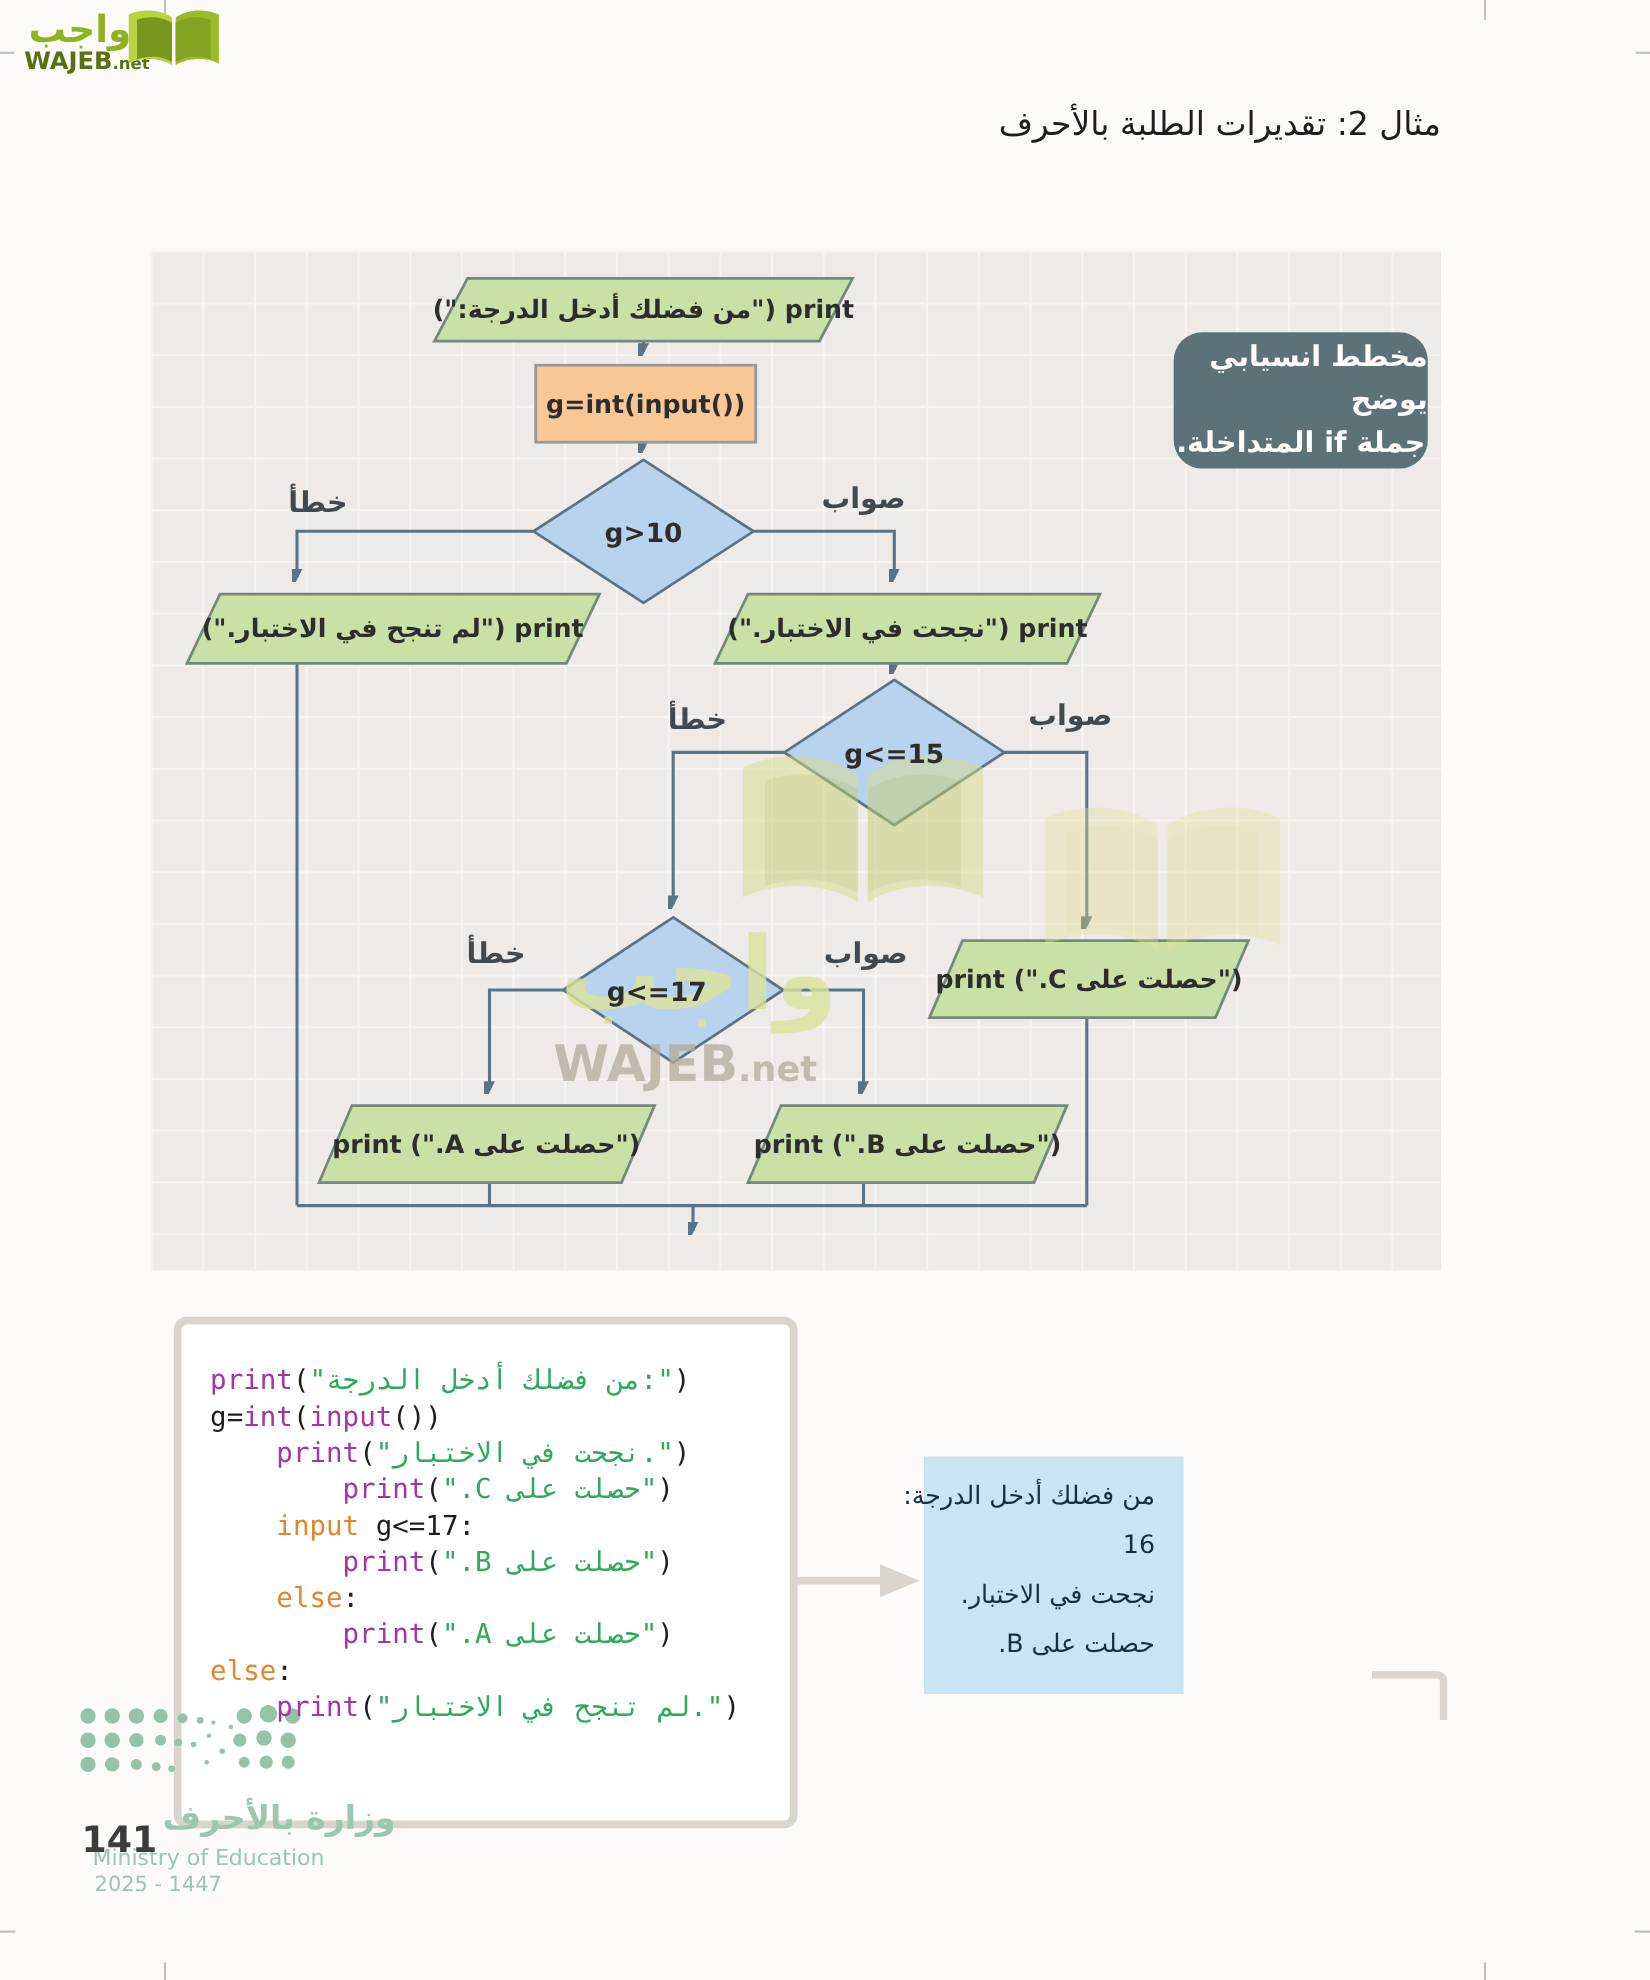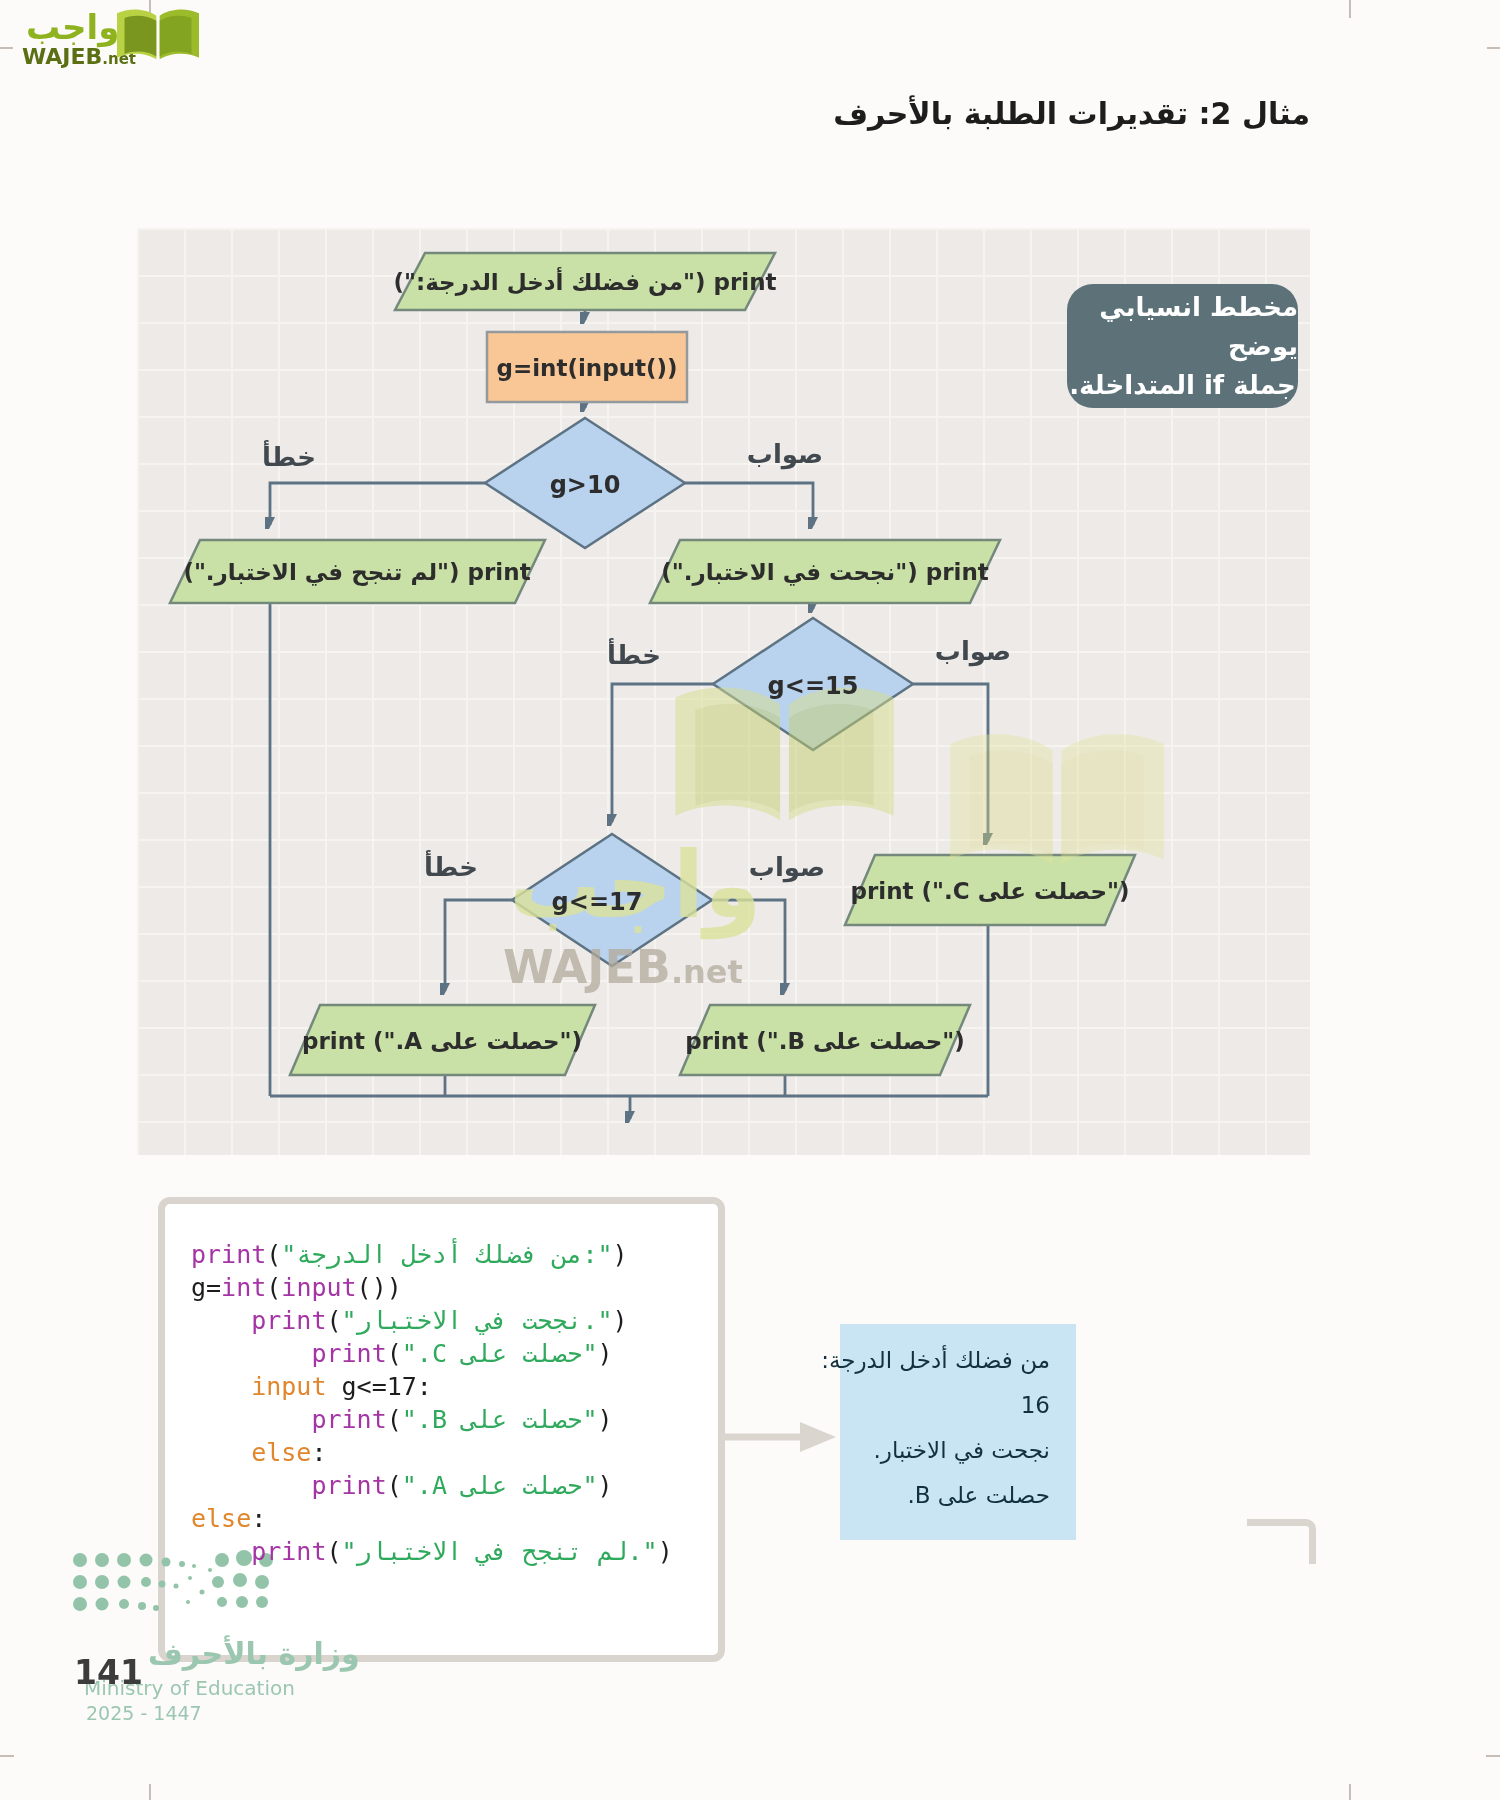--- a/index.html
+++ b/index.html
@@ -10,42 +10,42 @@
   .crop{position:absolute;background:#c6beb6;}
 
   
   #brand{position:absolute;left:12px;top:4px;width:200px;height:72px;}
   .wj-ar{position:absolute;left:14px;top:6px;font-size:34px;font-weight:bold;color:#8fb21f;line-height:1;}
   .wj-en{position:absolute;left:10px;top:42px;font-size:22px;font-weight:bold;color:#5a7013;line-height:1;}
   .wj-en .tld{font-size:15px;font-weight:bold;}
   .wj-book{position:absolute;left:100px;top:2px;}
 
   
-  #title{position:absolute;right:190px;top:96px;font-size:30px;font-weight:bold;color:#1d1d1d;direction:rtl;}
+  #title{position:absolute;right:190px;top:96px;font-size:30px;font-weight:normal;color:#1d1d1d;direction:rtl;}
   #intro{position:absolute;right:190px;top:149px;width:1162px;font-size:25px;line-height:39px;
          color:#161616;direction:rtl;text-align:right;}
 
   
   #panel{position:absolute;left:137px;top:228px;width:1173px;height:927px;background:#edeae8;
          background-image:linear-gradient(to right,#f6f4f1 2px,transparent 2px),
                           linear-gradient(to bottom,#f6f4f1 2px,transparent 2px);
          background-size:47px 47px;}
   #flow{position:absolute;left:0;top:0;z-index:1;}
   .sh-green{fill:#c9e1a6;stroke:#74887b;stroke-width:2.5;}
   .sh-orange{fill:#f9c795;stroke:#94999d;stroke-width:2.5;}
   .sh-blue{fill:#b9d3ee;stroke:#5d7383;stroke-width:2.5;}
   .lnset line,.lnset polyline{stroke:#5d7383;stroke-width:2.8;fill:none;}
 
   .nt{position:absolute;transform:translate(-50%,-50%);white-space:nowrap;z-index:3;
       font-size:23px;font-weight:bold;color:#2d2d2d;}
   .cond{font-size:24px;}
   .brl{position:absolute;transform:translate(-50%,-50%);white-space:nowrap;z-index:3;
        font-size:26px;font-weight:bold;color:#41494f;}
 
-  #callout{position:absolute;left:930px;top:56px;width:231px;height:124px;background:#5c7278;
+  #callout{position:absolute;left:930px;top:74px;width:231px;height:124px;background:#5c7278;
            border-radius:26px;color:#ffffff;font-size:26px;font-weight:bold;z-index:3;
            display:flex;flex-direction:column;justify-content:center;align-items:center;line-height:39px;}
 
   
   .wm{position:absolute;z-index:2;pointer-events:none;}
   #wm-ar{left:372px;top:612px;font-size:92px;font-weight:bold;color:#dbe29b;opacity:.8;line-height:1;}
   #wm-en{left:366px;top:716px;font-size:46px;font-weight:bold;color:#b2aa9c;opacity:.75;line-height:1;}
   #wm-en .tld{font-size:32px;}
 
   

